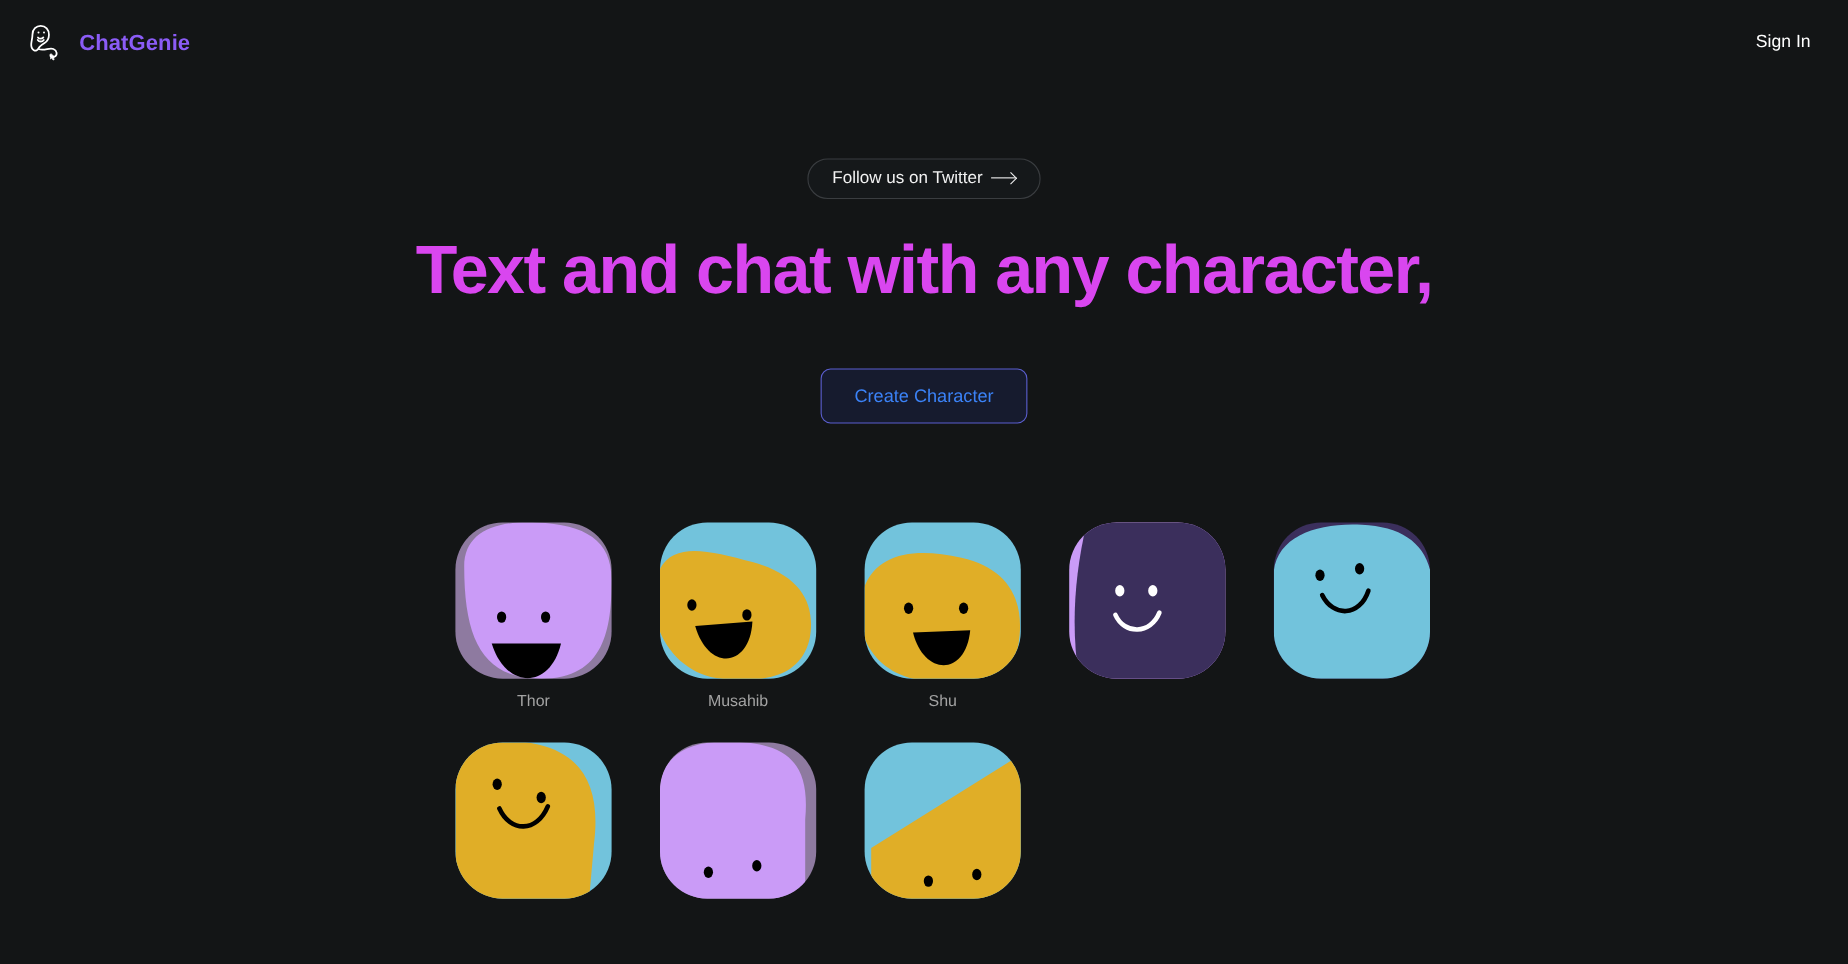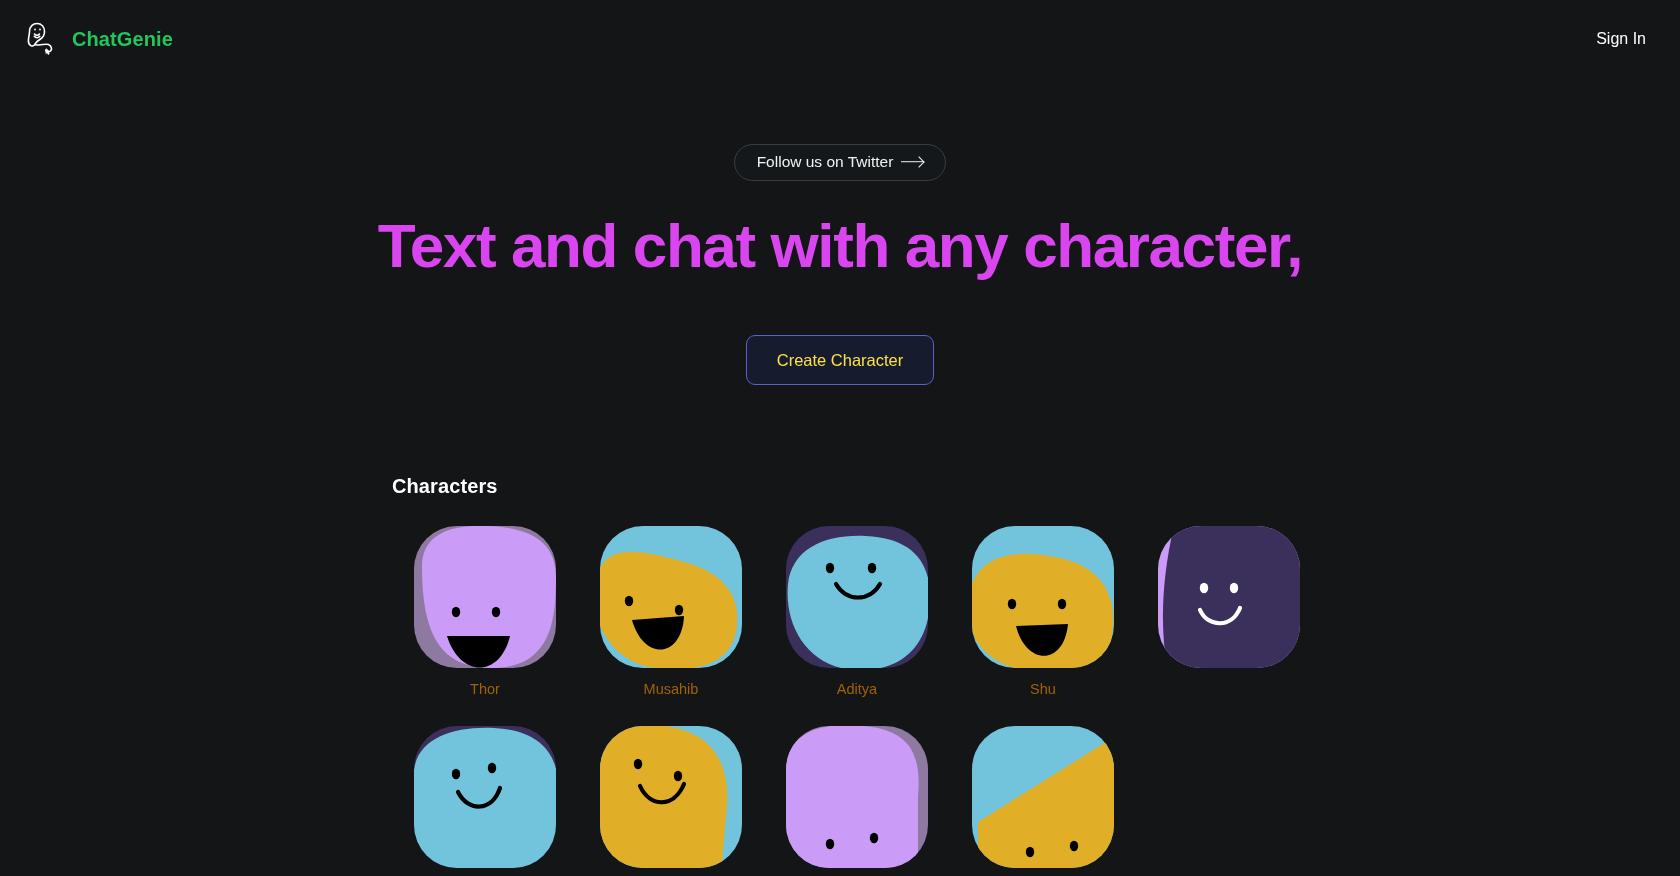--- a/index.html
+++ b/index.html
@@ -32,21 +32,21 @@
   }
   .brand-logo {
     width: 38px;
     height: 38px;
     display: block;
   }
   .brand-name {
     font-size: 20px;
     font-weight: bold;
     letter-spacing: 0.1px;
-    color: #22c55e;
+    color: #8b5cf6;
   }
   .signin {
     font-size: 16px;
     color: #ffffff;
     padding: 6px 10px;
     cursor: pointer;
     background: none;
     border: none;
     font-family: inherit;
   }
@@ -109,21 +109,21 @@
   }
   .headline .line { display: block; }
   .headline .line + .line { margin-top: 13px; }
 
   .cta-wrap { margin-top: 58px; }
   .cta-button {
     display: inline-block;
     background: #161b2e;
     border: 1px solid #5b5fd0;
     border-radius: 9px;
-    color: #fde047;
+    color: #3b82f6;
     font-size: 16.5px;
     padding: 15px 30px;
     cursor: pointer;
     font-family: inherit;
     line-height: 1.1;
   }
 
   
   .characters-section {
     margin-top: 90px;
@@ -153,21 +153,21 @@
     height: 142px;
     border-radius: 43px;
     overflow: hidden;
     position: relative;
     display: block;
   }
   .avatar svg { display: block; width: 142px; height: 142px; }
   .char-name {
     margin-top: 13px;
     font-size: 14.5px;
-    color: #a16207;
+    color: #a3a3a3;
     text-align: center;
     line-height: 1.2;
   }
 </style>
 </head>
 <body>
 
 <div class="header">
   <div class="brand">
     <span class="brand-logo">
@@ -196,21 +196,20 @@
   <h1 class="headline">
     <span class="line">Text and chat with any character,</span>
   </h1>
 
   <div class="cta-wrap">
     <button class="cta-button">Create Character</button>
   </div>
 </div>
 
 <div class="characters-section">
-  <div class="section-title">Characters</div>
   <div class="char-grid" id="char-grid">
       <div class="char-card">
         <div class="avatar" style="background: rgb(142, 122, 160);">
           <svg viewBox="0 0 142 142">
             <path d="M 8 40 C 8 10, 34 -2, 74 0 C 118 2, 142 16, 142 52 C 142 96, 136 142, 78 142 C 26 142, 8 108, 8 40 Z" fill="#ca9bf7"></path>
             <ellipse cx="42" cy="86" rx="4.2" ry="5.2" fill="#000000"></ellipse>
             <ellipse cx="82" cy="86" rx="4.2" ry="5.2" fill="#000000"></ellipse>
             <path d="M 33 110 C 46 152, 86 152, 96 110 Z" fill="#000000"></path>
           </svg>
         </div>
@@ -221,31 +220,20 @@
           <svg viewBox="0 0 142 142">
             <path d="M -4 52 C 6 16, 40 24, 84 36 C 128 48, 142 74, 136 106 C 128 140, 96 146, 56 142 C 12 138, -14 92, -4 52 Z" fill="#e0ae27"></path>
             <ellipse cx="29" cy="75" rx="4.2" ry="5.2" fill="#000000"></ellipse>
             <ellipse cx="79" cy="84" rx="4.2" ry="5.2" fill="#000000"></ellipse>
             <path d="M 32 94 C 44 136, 82 132, 84 90 Z" fill="#000000"></path>
           </svg>
         </div>
         <div class="char-name">Musahib</div>
       </div>
       <div class="char-card">
-        <div class="avatar" style="background: rgb(59, 47, 92);">
-          <svg viewBox="0 0 142 142">
-            <path d="M 2 58 C 6 22, 40 8, 80 10 C 124 12, 146 34, 144 76 C 142 120, 116 146, 70 144 C 22 142, -2 100, 2 58 Z" fill="#72c3dc"></path>
-            <ellipse cx="44" cy="42" rx="4.2" ry="5.2" fill="#000000"></ellipse>
-            <ellipse cx="86" cy="42" rx="4.2" ry="5.2" fill="#000000"></ellipse>
-            <path d="M 50 58 C 60 76, 84 76, 94 58" fill="none" stroke="#000000" stroke-width="4.2" stroke-linecap="round"></path>
-          </svg>
-        </div>
-        <div class="char-name">Aditya</div>
-      </div>
-      <div class="char-card">
         <div class="avatar" style="background: rgb(114, 195, 220);">
           <svg viewBox="0 0 142 142">
             <path d="M -2 64 C 8 28, 44 22, 88 32 C 132 42, 146 72, 140 110 C 134 146, 98 148, 56 144 C 10 140, -12 102, -2 64 Z" fill="#e0ae27"></path>
             <ellipse cx="40" cy="78" rx="4.2" ry="5.2" fill="#000000"></ellipse>
             <ellipse cx="90" cy="78" rx="4.2" ry="5.2" fill="#000000"></ellipse>
             <path d="M 44 100 C 54 140, 92 140, 96 98 Z" fill="#000000"></path>
           </svg>
         </div>
         <div class="char-name">Shu</div>
       </div>

